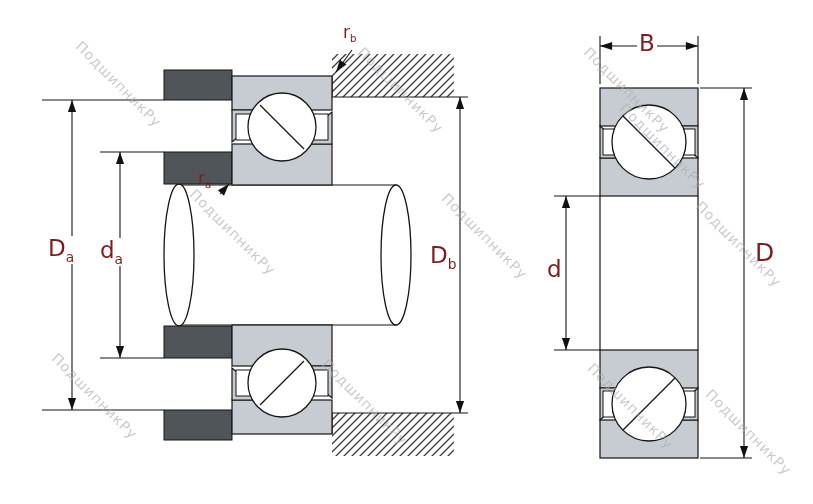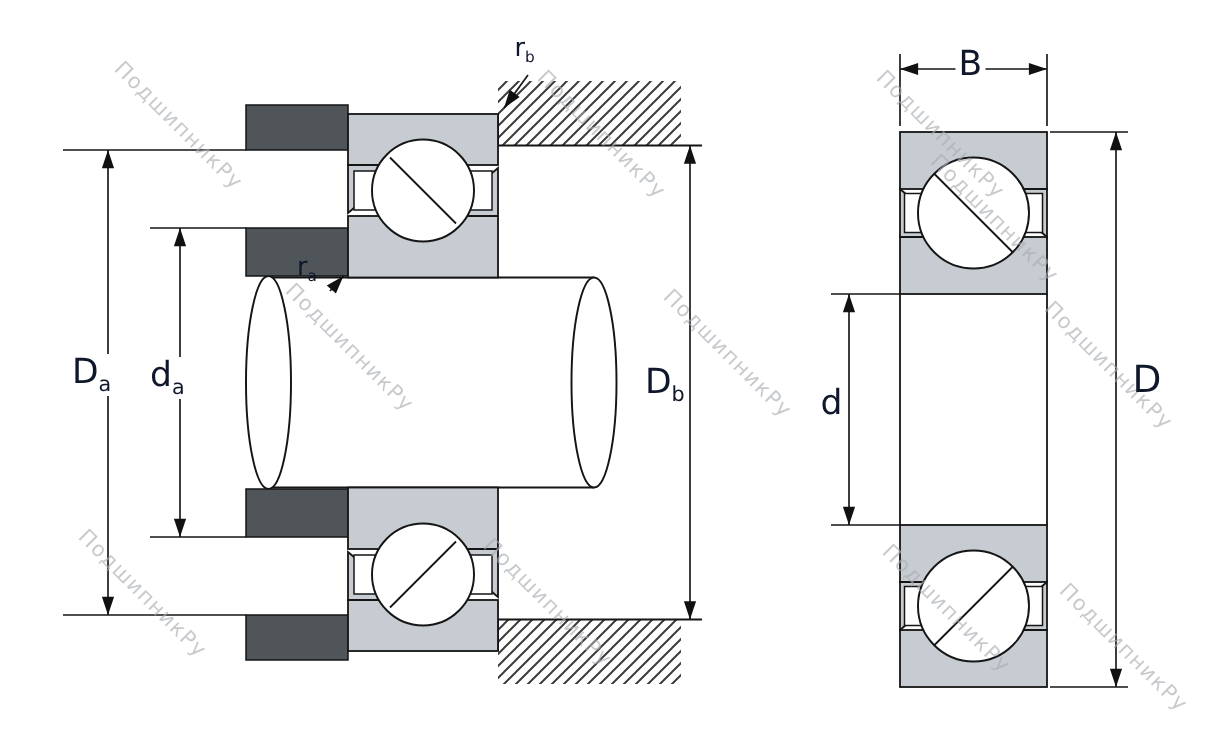--- a/index.html
+++ b/index.html
@@ -7,21 +7,21 @@
           font-family:"DejaVu Sans",sans-serif;}
   svg{position:absolute;left:0;top:0;}
   .ring{fill:var(--ring,#c6ccd1);stroke:var(--line,#111);stroke-width:1.2;}
   .shoulder{fill:var(--shoulder,#50555a);stroke:var(--line,#111);stroke-width:1;}
   .ball{fill:#fff;stroke:var(--line,#111);stroke-width:1.3;}
   .cage{fill:#fff;stroke:var(--line,#111);stroke-width:1;}
   .white{fill:#fff;stroke:var(--line,#111);stroke-width:1.3;}
   .thin{stroke:var(--line,#111);stroke-width:1.2;fill:none;}
   .dim{stroke:var(--line,#111);stroke-width:1.1;fill:none;}
   .hatch-fill{fill:url(#hatchPat);stroke:none;}
-  .dim-label{position:absolute;font-size:23px;color:#0f172a;background:#fff;
+  .dim-label{position:absolute;font-size:23px;color:#7f1d1d;background:#fff;
              padding:0 2px;line-height:1.05;}
   .dim-label sub{font-size:.6em;}
   .dim-label.sm{font-size:17px;background:transparent;}
   .dim-label.big{font-size:25px;background:transparent;}
   .wm{position:absolute;font-size:14px;letter-spacing:1px;white-space:nowrap;
       color:var(--watermark,#aaaeb3);opacity:.65;transform:rotate(45deg);
       transform-origin:0 0;pointer-events:none;}
 </style>
 </head>
 <body>

